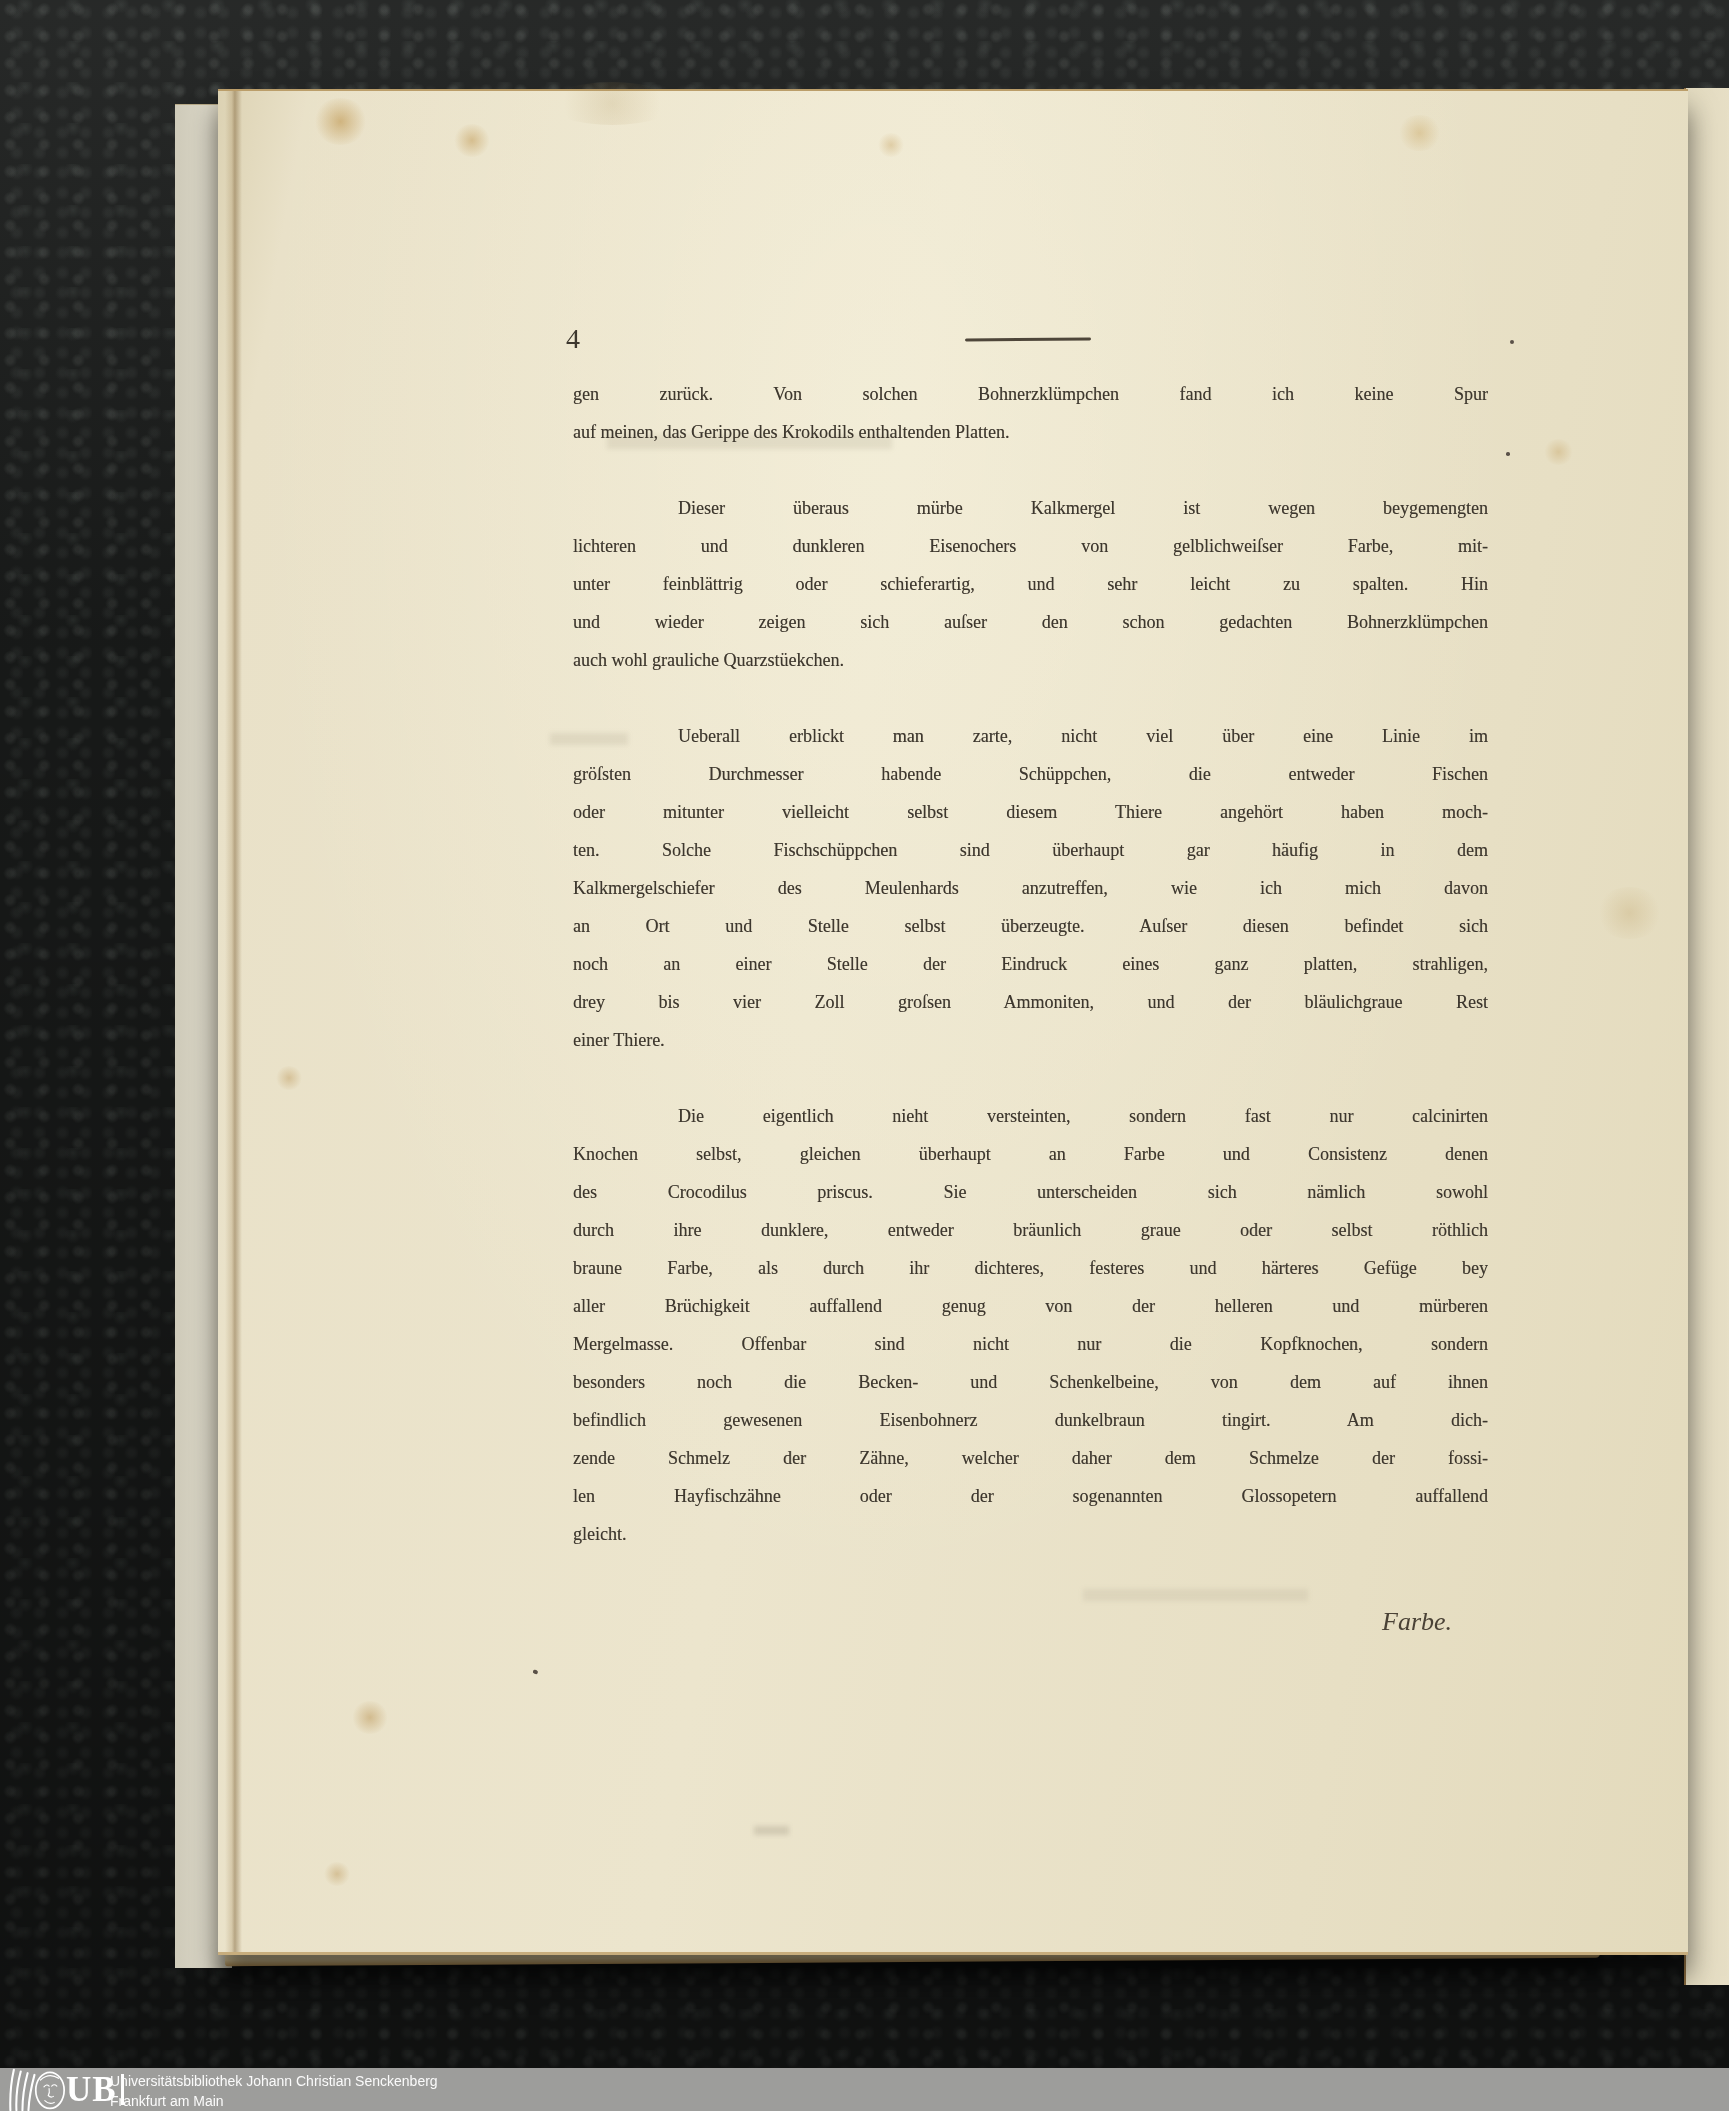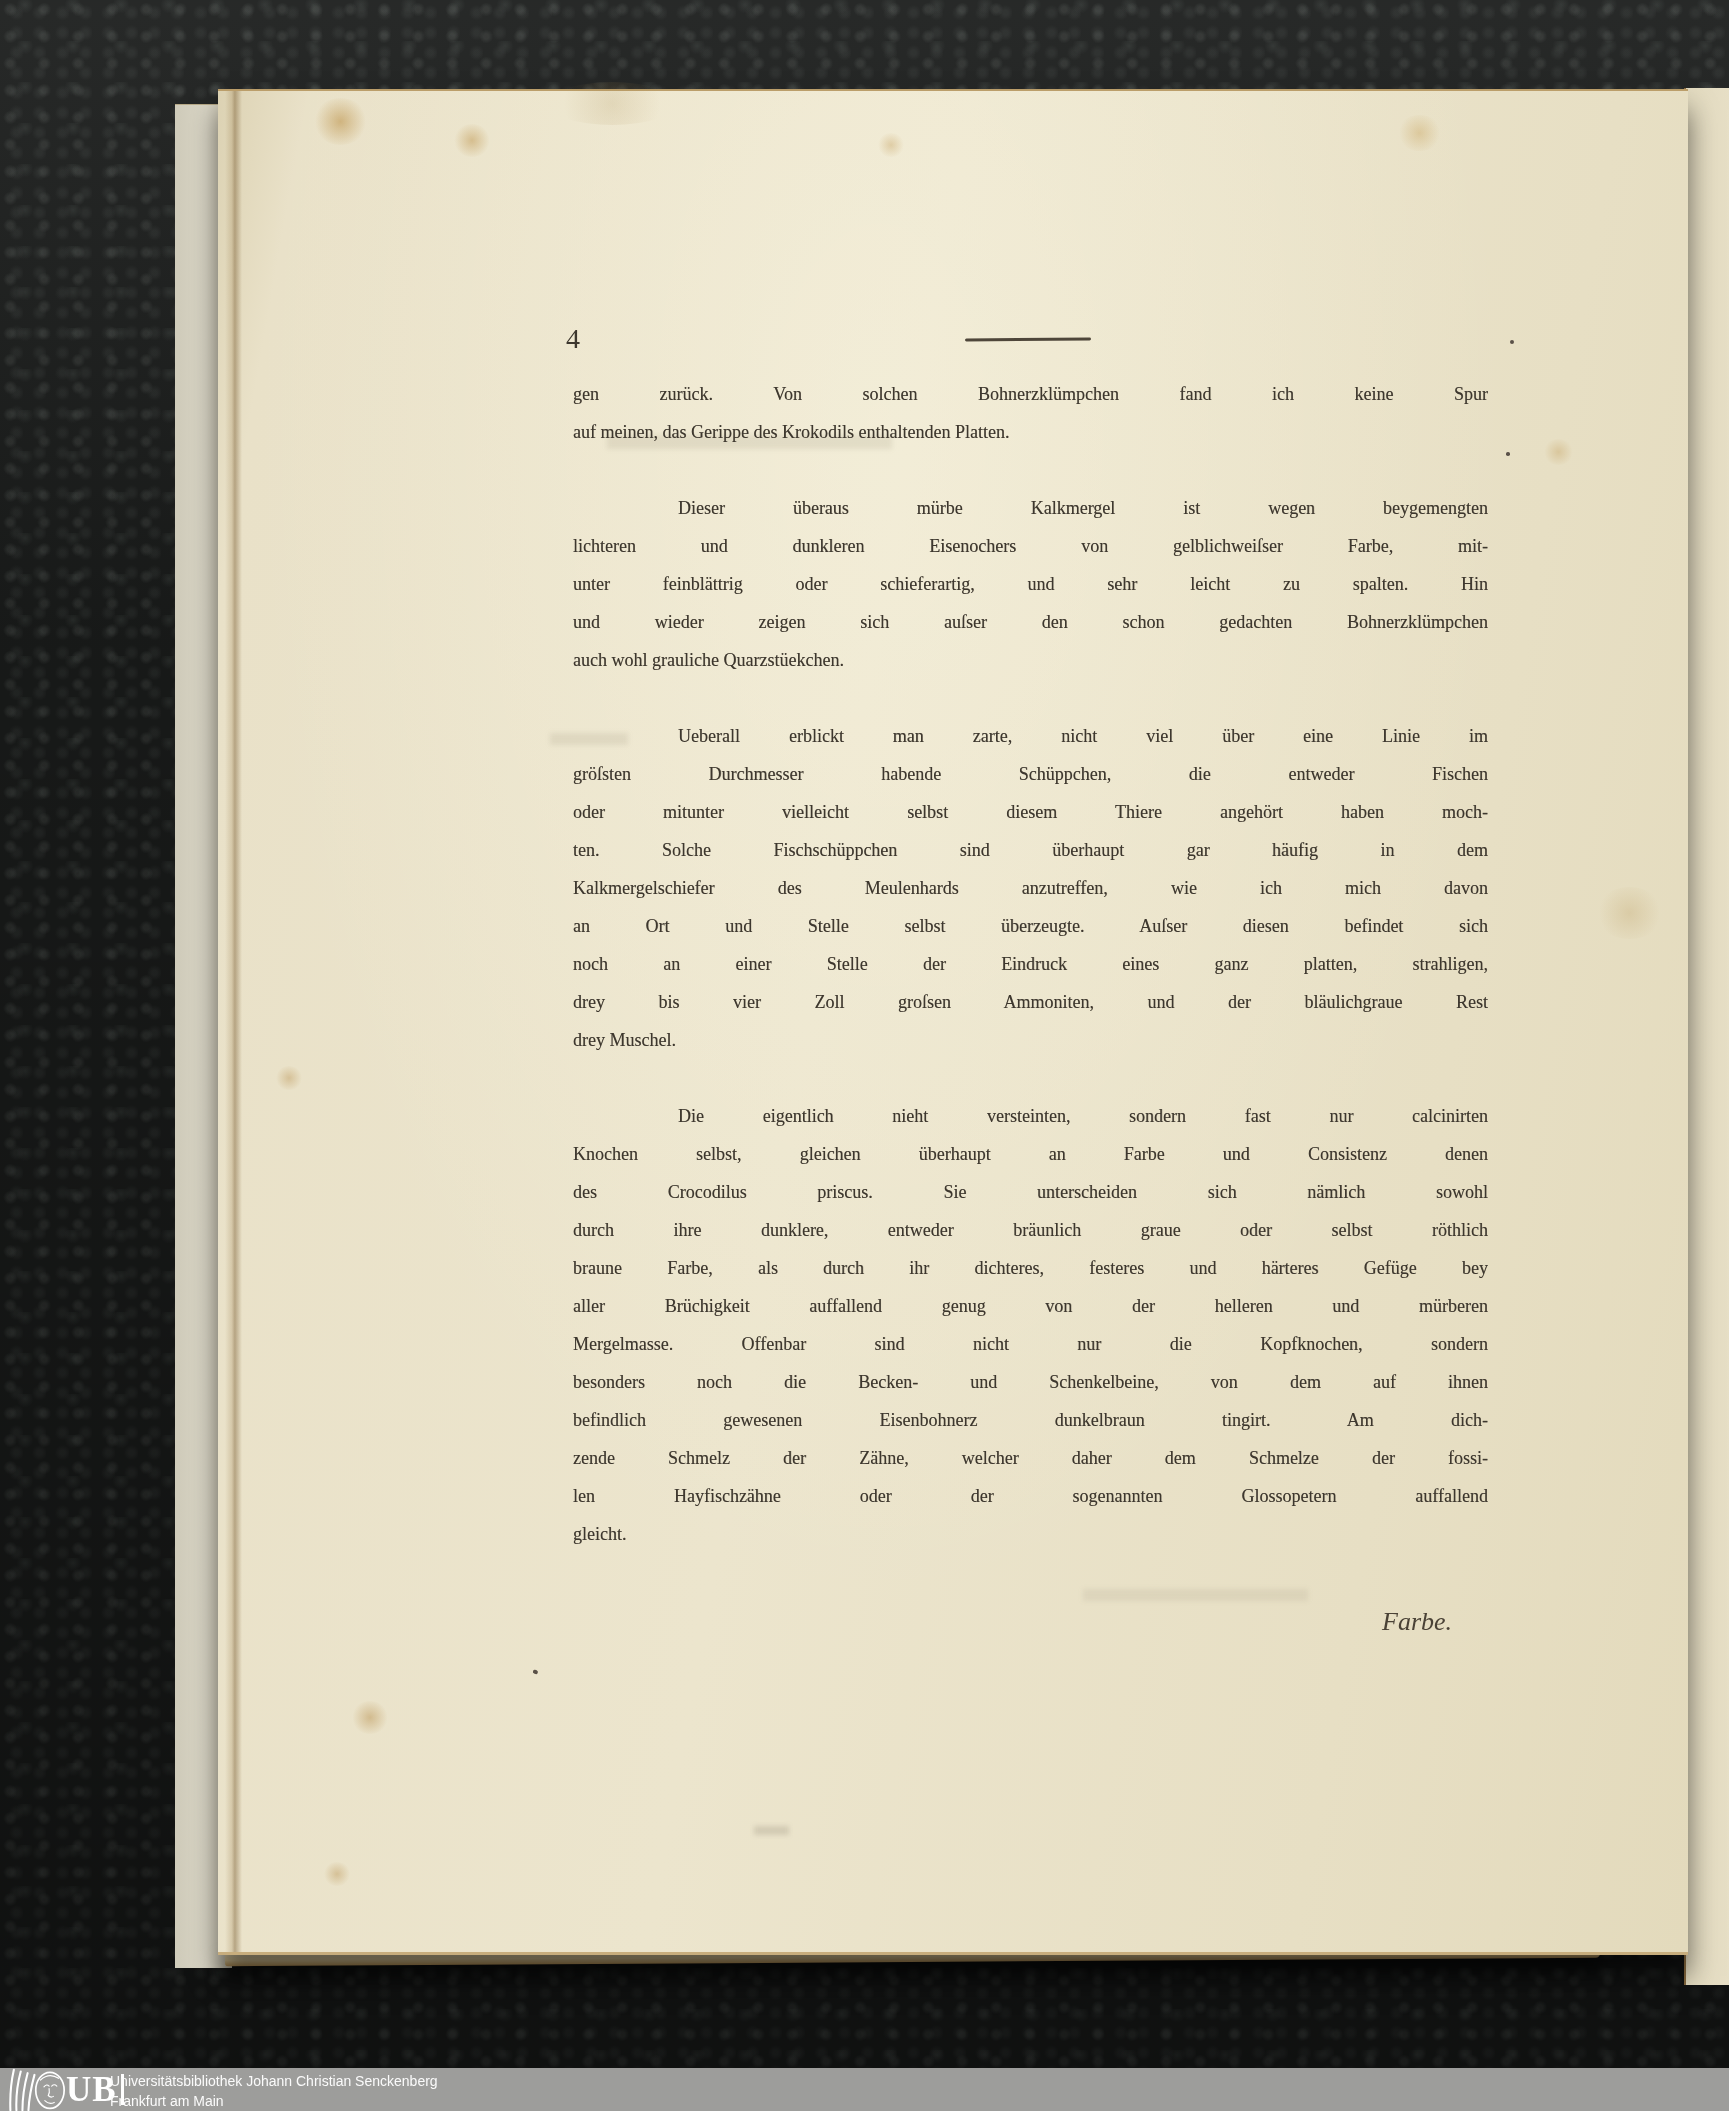--- a/index.html
+++ b/index.html
@@ -105,21 +105,21 @@
       </div>
       <div class="para">
         <div class="ln j ind">Ueberall erblickt man zarte, nicht viel über eine Linie im</div>
         <div class="ln j">gröſsten Durchmesser habende Schüppchen, die entweder Fischen</div>
         <div class="ln j">oder mitunter vielleicht selbst diesem Thiere angehört haben moch-</div>
         <div class="ln j">ten.  Solche Fischschüppchen sind überhaupt gar häufig in dem</div>
         <div class="ln j">Kalkmergelschiefer des Meulenhards anzutreffen, wie ich mich davon</div>
         <div class="ln j">an Ort und Stelle selbst überzeugte.  Auſser diesen befindet sich</div>
         <div class="ln j">noch an einer Stelle der Eindruck eines ganz platten, strahligen,</div>
         <div class="ln j">drey bis vier Zoll groſsen Ammoniten, und der bläulichgraue Rest</div>
-        <div class="ln last">drey Muschel.</div>
+        <div class="ln last">einer Thiere.</div>
       </div>
       <div class="para">
         <div class="ln j ind">Die eigentlich nieht versteinten, sondern fast nur calcinirten</div>
         <div class="ln j">Knochen selbst, gleichen überhaupt an Farbe und Consistenz denen</div>
         <div class="ln j">des Crocodilus priscus.   Sie unterscheiden sich nämlich sowohl</div>
         <div class="ln j">durch ihre dunklere, entweder bräunlich graue oder selbst röthlich</div>
         <div class="ln j">braune Farbe, als durch ihr dichteres, festeres und härteres Gefüge bey</div>
         <div class="ln j">aller Brüchigkeit auffallend genug von der helleren und mürberen</div>
         <div class="ln j">Mergelmasse.   Offenbar sind nicht nur die Kopfknochen, sondern</div>
         <div class="ln j">besonders noch die Becken- und Schenkelbeine, von dem auf ihnen</div>

